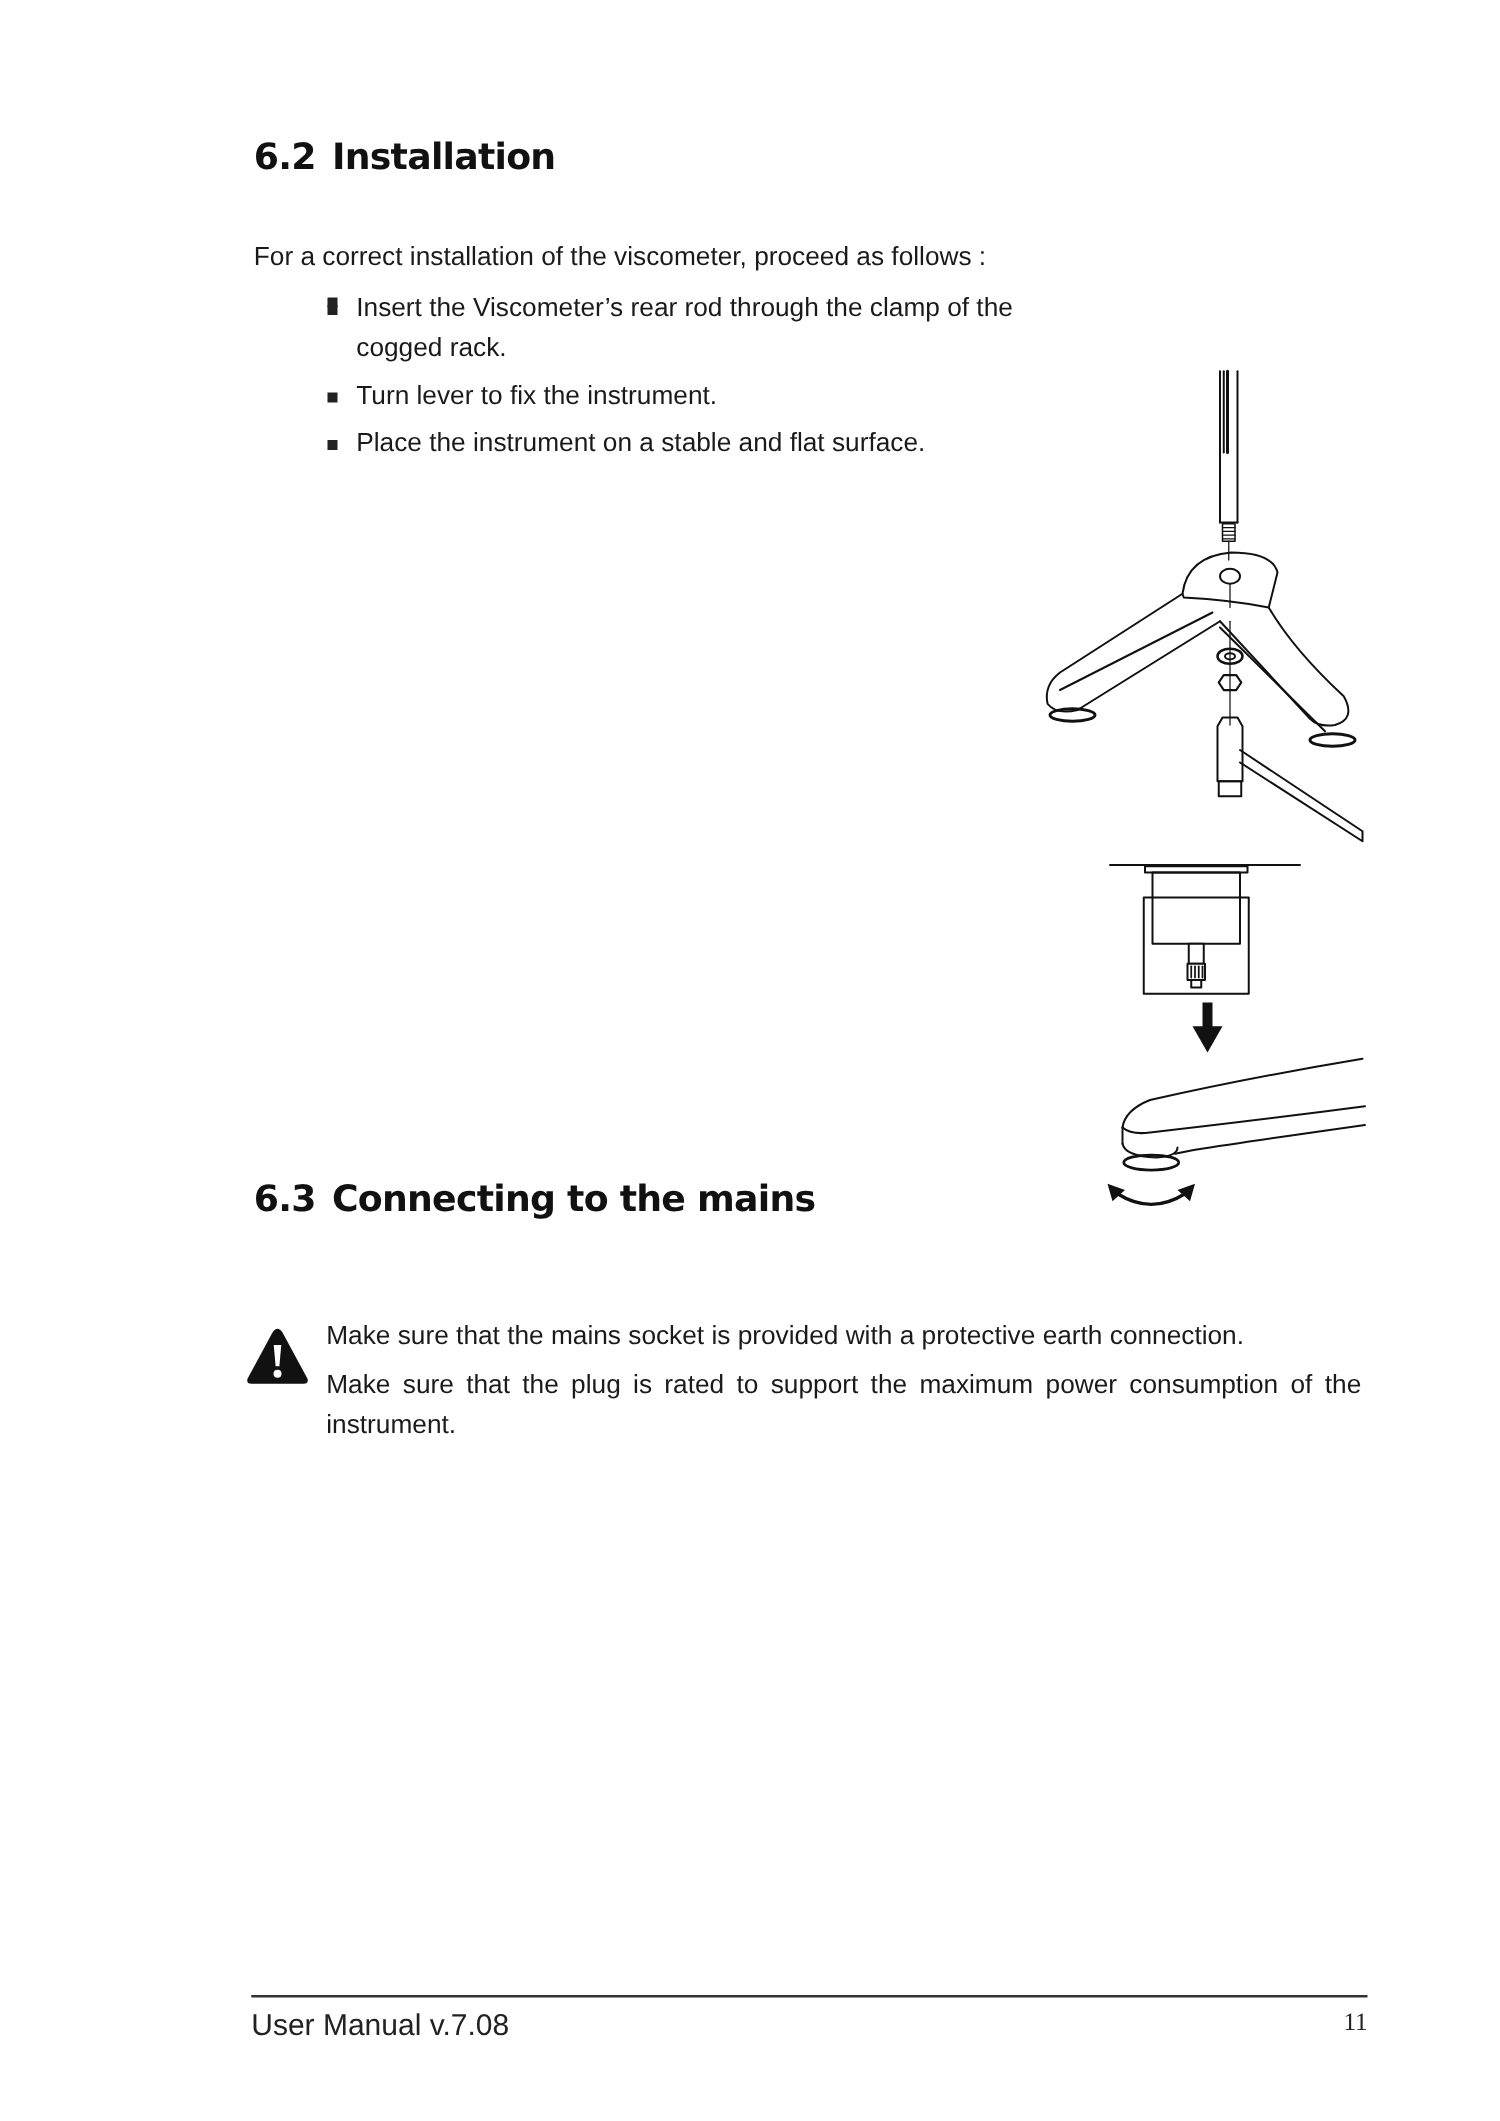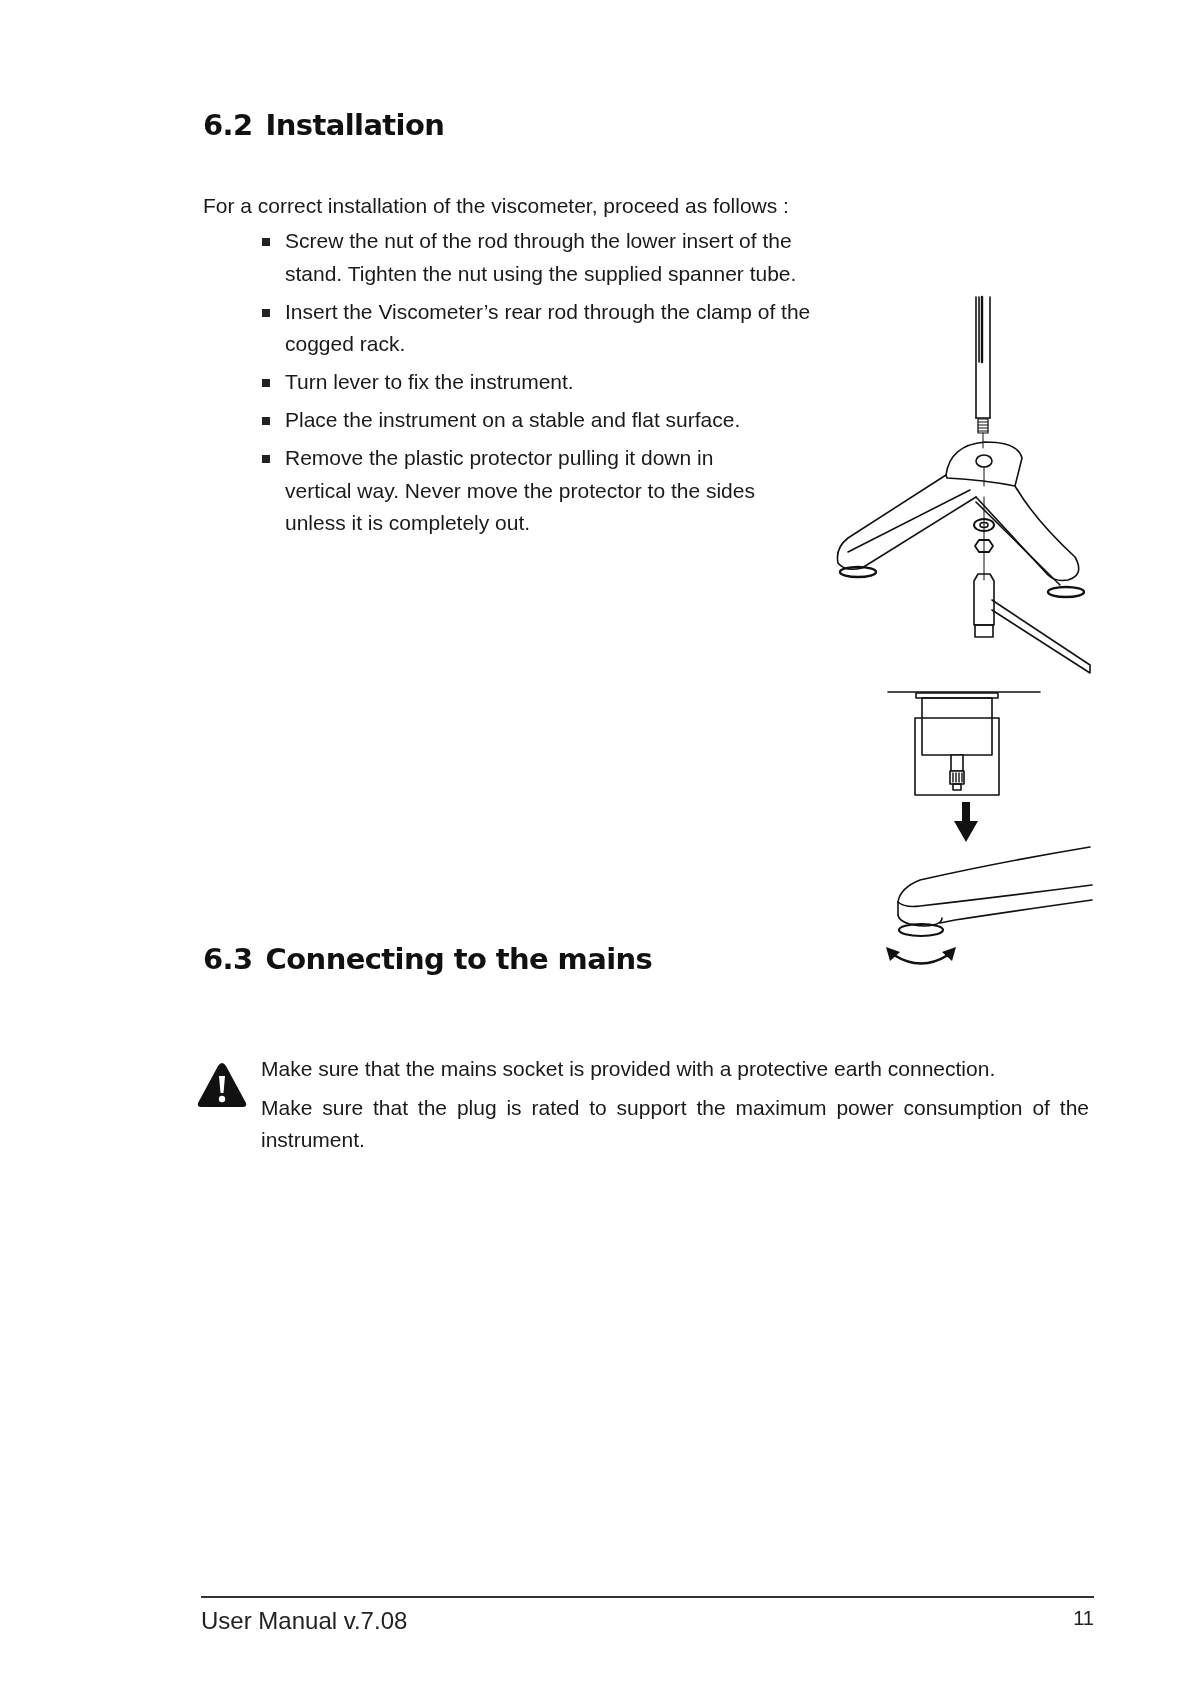--- a/index.html
+++ b/index.html
@@ -12,37 +12,36 @@
   .steps { position: absolute; left: 262px; top: 225px; width: 620px; margin: 0; padding: 0; list-style: none; }
   .steps li { position: relative; padding-left: 23px; font-size: 21px; line-height: 32.5px; margin-bottom: 5.5px; }
   .steps li .bullet { position: absolute; left: 0; top: 13px; width: 8px; height: 8px; background: #222; }
   .warn-block { position: absolute; left: 196px; top: 1053px; width: 900px; }
   .warn-icon { position: absolute; left: 0; top: 8px; width: 52px; height: 48px; }
   .warn-paras { position: absolute; left: 65px; top: 0; width: 828px; }
   .warn-paras p { margin: 0 0 6px 0; font-size: 21px; line-height: 32.5px; text-align: justify; font-family: "Liberation Sans Narrow", "Liberation Sans", sans-serif; }
   .illus { position: absolute; left: 830px; top: 290px; width: 280px; height: 700px; }
   .footer-rule { position: absolute; left: 201px; top: 1596px; width: 893px; height: 2px; background: #333; }
   .footer-left { position: absolute; left: 201px; top: 1607px; font-size: 24px; color: #222; }
-  .footer-right { position: absolute; right: 106px; top: 1607px; font-size: 20px; color: #222; }
+  .footer-right { position: absolute; right: 106px; top: 1607px; font-size: 20px; color: #222; font-family: Liberation Serif, serif; }
 </style>
 </head>
 <body>
 
 <h2 class="h2" style="top:108px;">
   <span class="num">6.2</span><span>Installation</span>
 </h2>
 
 <p class="intro">For a correct installation of the viscometer, proceed as follows :</p>
 
 <ul class="steps">
-  <li style="width:555px"><span class="bullet"></span><span>Screw the nut of the rod through the lower insert of the stand. Tighten the nut using the supplied spanner tube.</span></li>
+  <li style="width:555px"><span class="bullet"></span></li>
   <li style="width:530px"><span class="bullet"></span><span>Insert the Viscometer’s rear rod through the clamp of the cogged rack.</span></li>
   <li style="width:540px"><span class="bullet"></span><span>Turn lever to fix the instrument.</span></li>
   <li style="width:540px"><span class="bullet"></span><span>Place the instrument on a stable and flat surface.</span></li>
-  <li style="width:495px"><span class="bullet"></span><span>Remove the plastic protector pulling it down in vertical way. Never move the protector to the sides unless it is completely out.</span></li>
 </ul>
 
 <svg class="illus" viewBox="830 290 280 700" xmlns="http://www.w3.org/2000/svg" fill="none" stroke="#111" stroke-width="1.6" stroke-linejoin="round" stroke-linecap="round">
 
   <g>
 
     <line x1="976" y1="297" x2="976" y2="418"></line>
     <line x1="990" y1="297" x2="990" y2="418"></line>
     <line x1="979" y1="297" x2="979" y2="362"></line>
     <line x1="982" y1="297" x2="982" y2="362" stroke-width="2.4"></line>

